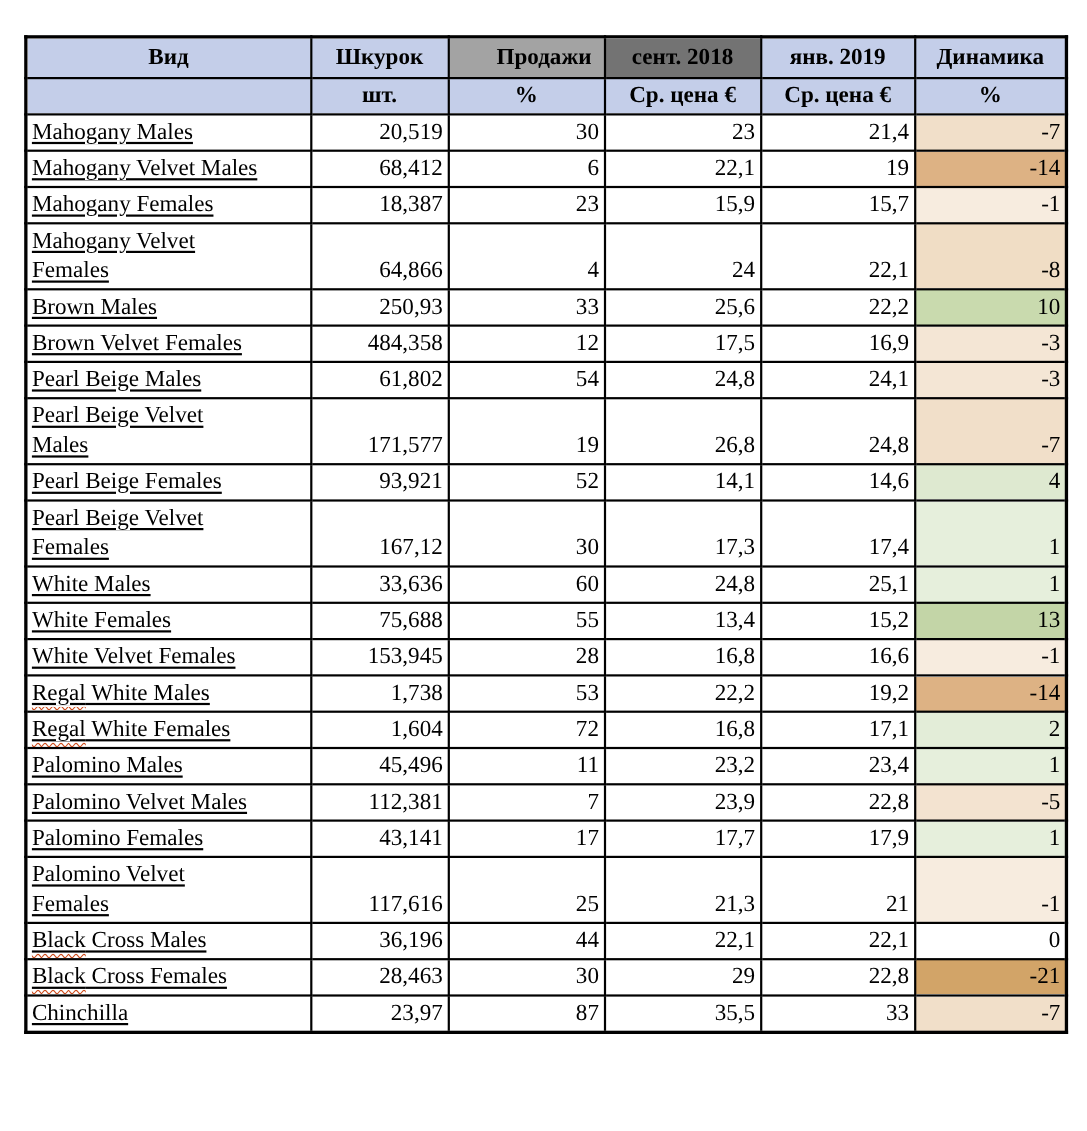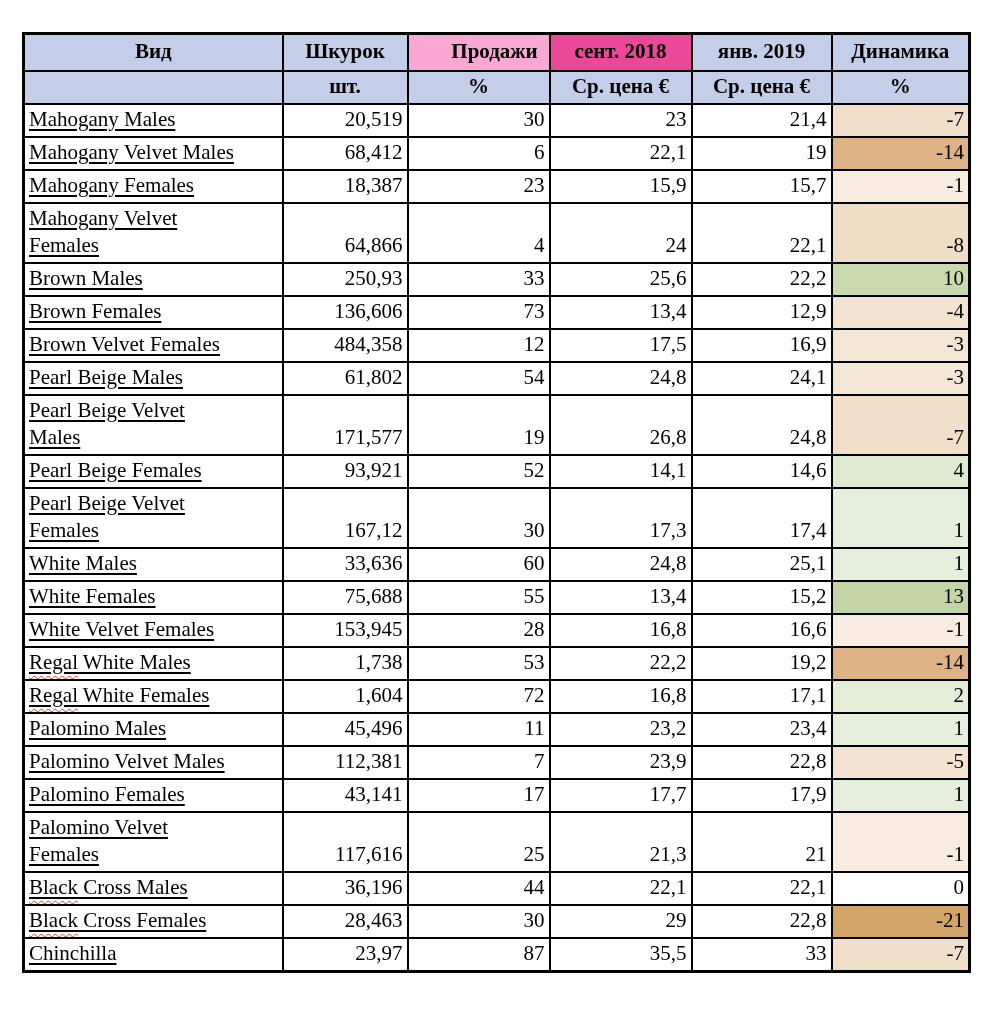--- a/index.html
+++ b/index.html
@@ -82,22 +82,22 @@
       <col style="width:125px">
       <col style="width:142px">
       <col style="width:142px">
       <col style="width:140px">
       <col style="width:138px">
     </colgroup>
     <thead>
       <tr class="header-row-1">
         <th class="hdr" style="background: rgb(196, 206, 233);">Вид</th>
         <th class="hdr" style="background: rgb(196, 206, 233);">Шкурок</th>
-        <th class="hdr" style="background: #f9a8d4; padding-left: 36px;">Продажи</th>
-        <th class="hdr" style="background: #ec4899;">сент. 2018</th>
+        <th class="hdr" style="background: #a3a3a3; padding-left: 36px;">Продажи</th>
+        <th class="hdr" style="background: #737373;">сент. 2018</th>
         <th class="hdr" style="background: rgb(196, 206, 233);">янв. 2019</th>
         <th class="hdr" style="background: rgb(196, 206, 233);">Динамика</th>
       </tr>
       <tr class="header-row-2">
         <th class="hdr" style="background: rgb(196, 206, 233);"></th>
         <th class="hdr" style="background: rgb(196, 206, 233);">шт.</th>
         <th class="hdr" style="background: rgb(196, 206, 233);">%</th>
         <th class="hdr" style="background: rgb(196, 206, 233);">Ср. цена €</th>
         <th class="hdr" style="background: rgb(196, 206, 233);">Ср. цена €</th>
         <th class="hdr" style="background: rgb(196, 206, 233);">%</th>
@@ -154,30 +154,20 @@
       <span class="fur-name">Brown Males</span>
     </td>
     <td class="num-cell">250,93</td>
     <td class="num-cell">33</td>
     <td class="num-cell">25,6</td>
     <td class="num-cell">22,2</td>
     <td class="num-cell dyn-cell" style="background: rgb(201, 218, 174);">10</td>
   </tr>
 
 
-  <tr>
-    <td class="name-cell">
-      <span class="fur-name">Brown Females</span>
-    </td>
-    <td class="num-cell">136,606</td>
-    <td class="num-cell">73</td>
-    <td class="num-cell">13,4</td>
-    <td class="num-cell">12,9</td>
-    <td class="num-cell dyn-cell" style="background: rgb(243, 228, 210);">-4</td>
-  </tr>
 
   <tr>
     <td class="name-cell">
       <span class="fur-name">Brown Velvet Females</span>
     </td>
     <td class="num-cell">484,358</td>
     <td class="num-cell">12</td>
     <td class="num-cell">17,5</td>
     <td class="num-cell">16,9</td>
     <td class="num-cell dyn-cell" style="background: rgb(244, 230, 213);">-3</td>

